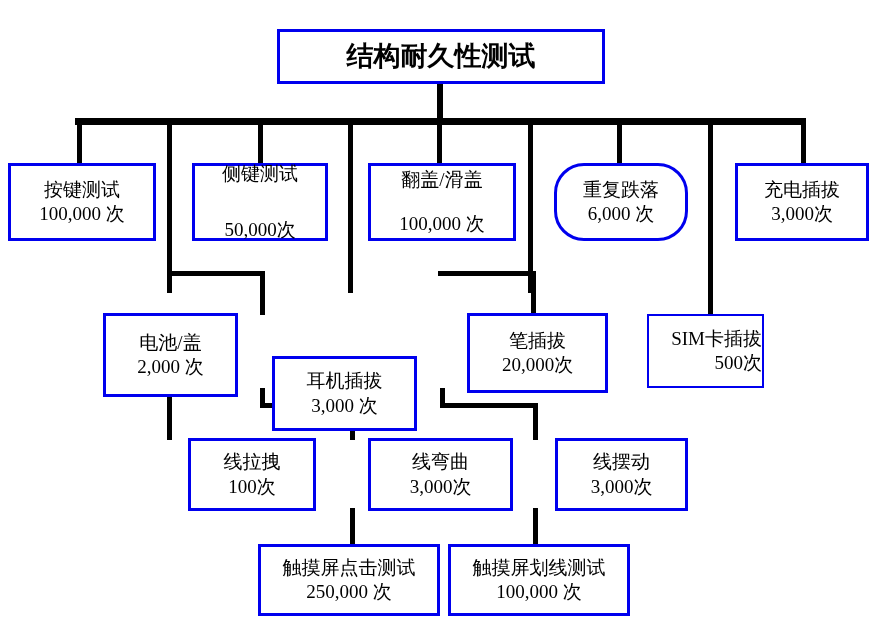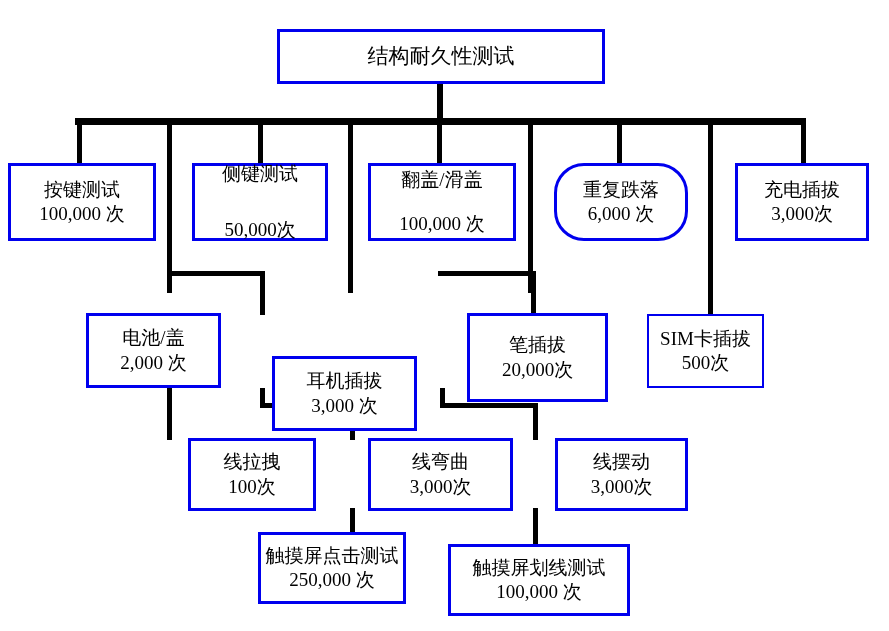--- a/index.html
+++ b/index.html
@@ -35,25 +35,26 @@
     white-space: nowrap;
   }
   .node .n-count {
     font-size: 19px;
     white-space: nowrap;
   }
   .node.root {
     border-width: 3px;
   }
   .node.root .n-title {
-    font-weight: normal;
-    font-size: 21px;
+    font-weight: bold;
+    font-size: 27px;
   }
   .node.thin {
     border-width: 2px;
+    align-items: flex-end;
   }
   .conn {
     position: absolute;
     background: #000000;
     z-index: 1;
   }
   .conn.v { width: 5px; }
   .conn.h { height: 5px; }
   .conn.bus { height: 7px; }
 </style>
@@ -117,31 +118,31 @@
   <div class="node" style="left:554px; top:163px; width:134px; height:78px;border-radius:30px;">
     <span class="n-title">重复跌落</span>
     <span class="n-count">6,000 次</span>
   </div>
 
   <div class="node" style="left:735px; top:163px; width:134px; height:78px;">
     <span class="n-title">充电插拔</span>
     <span class="n-count">3,000次</span>
   </div>
 
-  <div class="node" style="left:86px; top:313px; width:135px; height:75px;">
+  <div class="node" style="left:103px; top:313px; width:135px; height:84px;">
     <span class="n-title">电池/盖</span>
     <span class="n-count">2,000 次</span>
   </div>
 
   <div class="node" style="left:272px; top:313px; width:145px; height:75px;margin-top:43px;">
     <span class="n-title">耳机插拔</span>
     <span class="n-count">3,000 次</span>
   </div>
 
-  <div class="node" style="left:467px; top:313px; width:141px; height:89px;">
+  <div class="node" style="left:467px; top:313px; width:141px; height:80px;">
     <span class="n-title">笔插拔</span>
     <span class="n-count">20,000次</span>
   </div>
 
   <div class="node thin" style="left:647px; top:314px; width:117px; height:74px;">
     <span class="n-title">SIM卡插拔</span>
     <span class="n-count">500次</span>
   </div>
 
   <div class="node" style="left:188px; top:438px; width:128px; height:73px;">
@@ -152,21 +153,21 @@
   <div class="node" style="left:368px; top:438px; width:145px; height:73px;">
     <span class="n-title">线弯曲</span>
     <span class="n-count">3,000次</span>
   </div>
 
   <div class="node" style="left:555px; top:438px; width:133px; height:73px;">
     <span class="n-title">线摆动</span>
     <span class="n-count">3,000次</span>
   </div>
 
-  <div class="node" style="left:258px; top:532px; width:148px; height:72px;">
+  <div class="node" style="left:258px; top:544px; width:182px; height:72px;">
     <span class="n-title">触摸屏点击测试</span>
     <span class="n-count">250,000 次</span>
   </div>
 
   <div class="node" style="left:448px; top:544px; width:182px; height:72px;">
     <span class="n-title">触摸屏划线测试</span>
     <span class="n-count">100,000 次</span>
   </div>
 
 </div>

